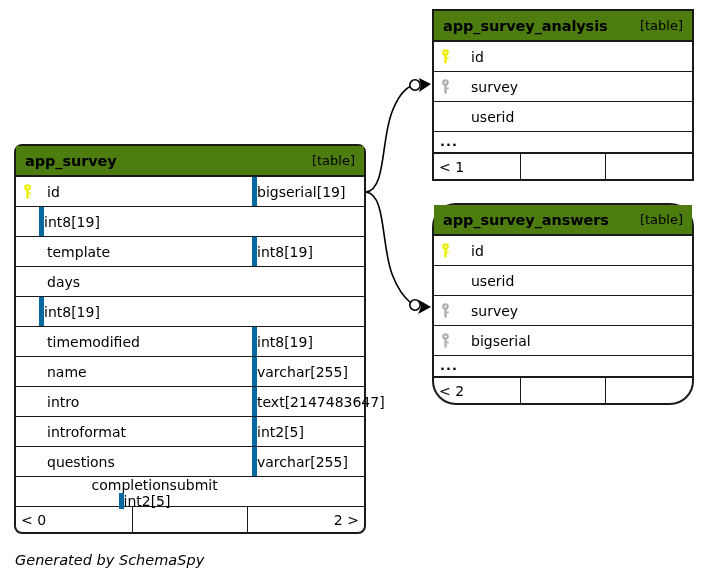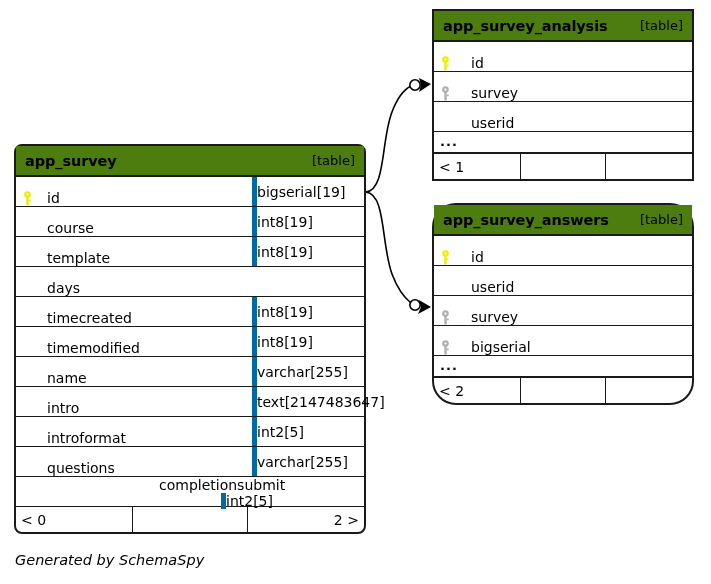--- a/index.html
+++ b/index.html
@@ -57,21 +57,21 @@
     white-space: nowrap;
   }
   .entity-kind {
     font-size: 13px;
     white-space: nowrap;
   }
 
   
   .col-row {
     display: flex;
-    align-items: flex-end;
+    align-items: center;
     box-sizing: border-box;
     height: 30px;
     border-bottom: 1px solid #1a1a1a;
   }
   .col-row.last-col { border-bottom: 1px solid #1a1a1a; flex-direction: column; }
 
   .col-key {
     width: 23px;
     min-width: 23px;
     display: flex;
@@ -188,38 +188,36 @@
           <rect x="3.3" y="5.5" width="2.4" height="9" fill="#eded00"></rect>
           <rect x="5.7" y="8.5" width="2" height="1.8" fill="#eded00"></rect>
         </svg>
       </span>
       <span class="col-name">id</span>
       <span class="col-type">bigserial[19]</span>
     </div>
 
     <div class="col-row">
       <span class="col-key"></span>
-      <span class="col-name">course</span>
       <span class="col-type">int8[19]</span>
     </div>
 
     <div class="col-row">
       <span class="col-key"></span>
       <span class="col-name">template</span>
       <span class="col-type">int8[19]</span>
     </div>
 
     <div class="col-row">
       <span class="col-key"></span>
       <span class="col-name">days</span>
     </div>
 
     <div class="col-row">
       <span class="col-key"></span>
-      <span class="col-name">timecreated</span>
       <span class="col-type">int8[19]</span>
     </div>
 
     <div class="col-row">
       <span class="col-key"></span>
       <span class="col-name">timemodified</span>
       <span class="col-type">int8[19]</span>
     </div>
 
     <div class="col-row">

